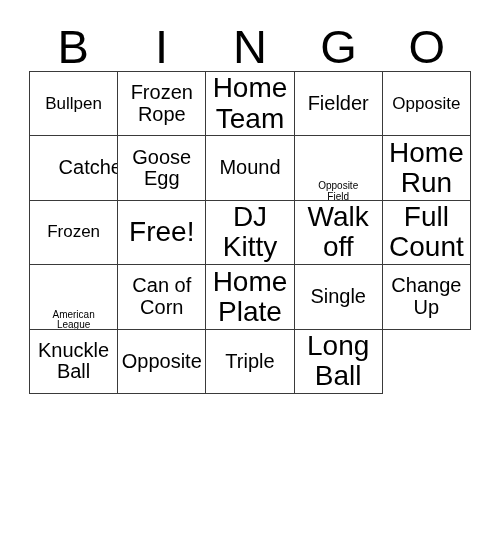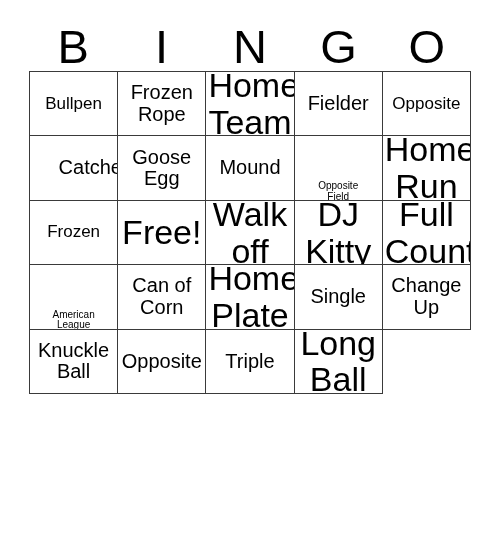--- a/index.html
+++ b/index.html
@@ -77,21 +77,21 @@
     color: #000000;
     white-space: pre-line;
   }
 
   
   .fs-xs   { font-size: 10px; margin-top: 47px; }
   .fs-sm   { font-size: 17px; }
   .fs-md   { font-size: 20px; margin-left: 40px; }
   .fs-lg   { font-size: 20px; }
   .fs-xl   { font-size: 20px; }
-  .fs-xxl  { font-size: 34px; }
+  .fs-xxl  { font-size: 28px; }
   .fs-huge { font-size: 33px; }
 </style>
 </head>
 <body>
 
 <div id="card">
 
   <div id="header-row">
     <div class="header-cell">B</div>
     <div class="header-cell">I</div>
@@ -139,26 +139,26 @@
         <span class="cell-text fs-xxl">Home
 Run</span>
       </div>
     <div class="cell">
         <span class="cell-text fs-sm">Frozen</span>
       </div>
     <div class="cell">
         <span class="cell-text fs-xxl">Free!</span>
       </div>
     <div class="cell">
+        <span class="cell-text fs-xxl">DJ
+Kitty</span>
+      </div>
+    <div class="cell">
         <span class="cell-text fs-xxl">Walk
 off</span>
-      </div>
-    <div class="cell">
-        <span class="cell-text fs-xxl">DJ
-Kitty</span>
       </div>
 
     <div class="cell">
         <span class="cell-text fs-xxl">Full
 Count</span>
       </div>
     <div class="cell">
         <span class="cell-text fs-xs">American
 League</span>
       </div>

